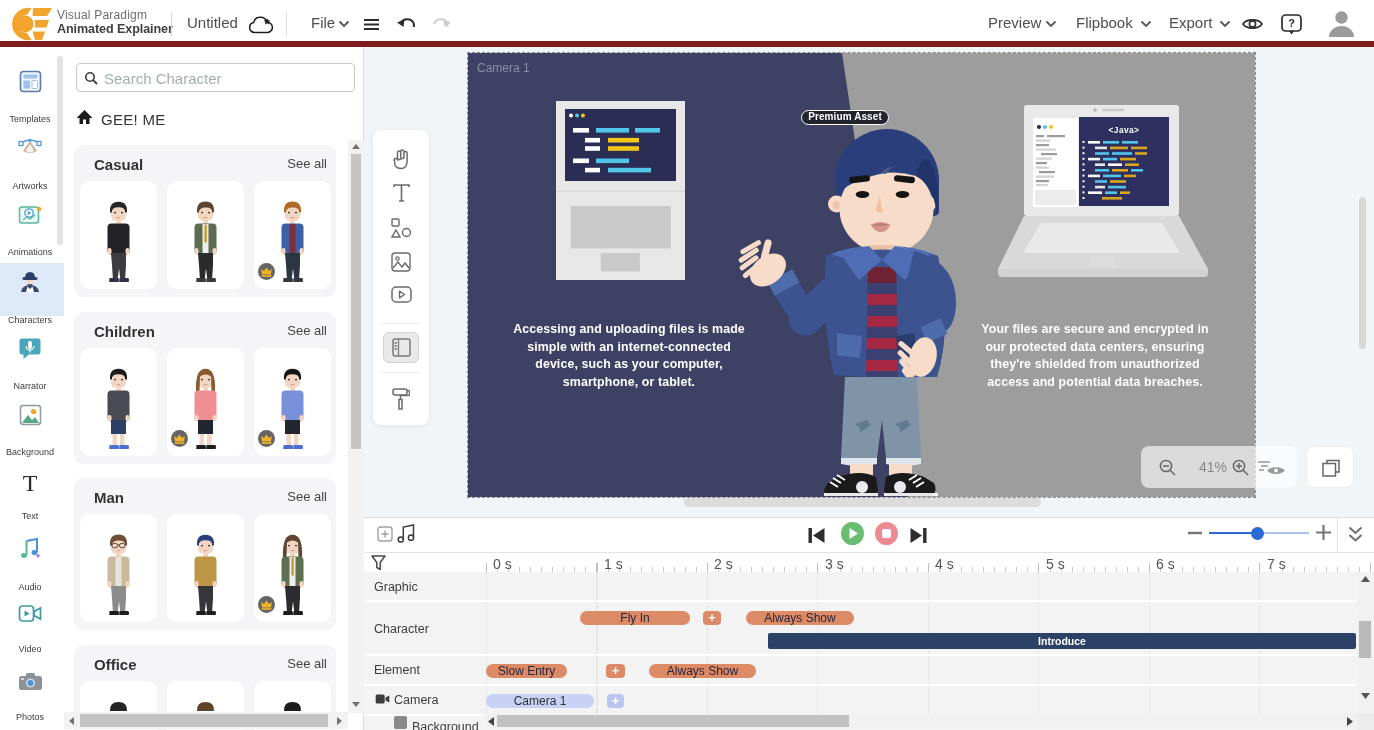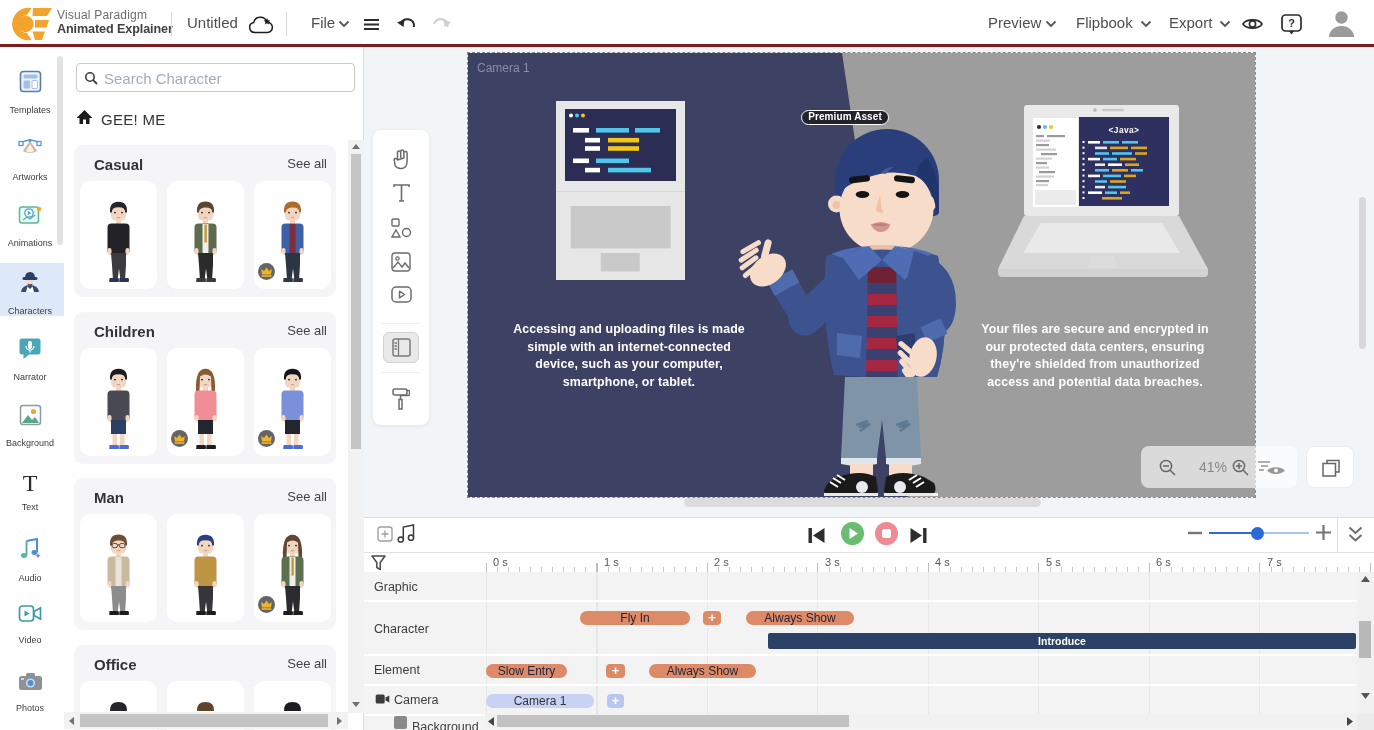--- a/index.html
+++ b/index.html
@@ -1,41 +1,41 @@
 <!DOCTYPE html>
 <html><head><meta charset="utf-8">
 <style>
 *{margin:0;padding:0;box-sizing:border-box}
 html,body{width:1374px;height:730px;overflow:hidden;background:#fff;font-family:"Liberation Sans",sans-serif}
 .abs{position:absolute}
 #page{position:relative;width:1374px;height:730px}
 
-#topbar{position:absolute;left:0;top:0;width:1374px;height:47px;background:#fff;border-bottom:3px solid #7f1d1d}
+#topbar{position:absolute;left:0;top:0;width:1374px;height:47px;background:#fff;border-bottom:6px solid #7f1d1d}
 .vdiv{position:absolute;top:12px;width:1px;height:24px;background:#d9d9d9}
 .menutx{position:absolute;font-size:15px;color:#4e4e4e}
 
 #rail{position:absolute;left:0;top:47px;width:64px;height:683px;background:#fff}
 .railitem{position:absolute;left:0;width:60px;text-align:center}
-.raillab{font-size:9px;color:#3c3c3c;margin-top:8px}
+.raillab{font-size:9px;color:#3c3c3c;margin-top:17px}
 
 #panel{position:absolute;left:64px;top:47px;width:300px;height:683px;background:#fff;border-right:1px solid #dcdcdc}
 .section{position:absolute;left:10px;width:262px;height:152px;background:#f5f5f8;border-radius:9px}
 .sechead{position:absolute;top:11px;left:20px;font-size:15px;font-weight:bold;color:#333}
 .seeall{position:absolute;top:11px;right:9px;font-size:13px;color:#444}
 .card{position:absolute;top:36px;width:77px;height:108px;background:#fff;border-radius:10px}
 .crown{position:absolute;left:4px;top:82px;width:17px;height:17px;border-radius:50%;background:rgba(80,80,80,.88)}
 
 #canvas{position:absolute;left:364px;top:47px;width:1010px;height:470px;background:#f1f5f7}
 #scene{position:absolute;left:104px;top:6px;width:787px;height:444px;background:#3d4164;outline:1px dashed #8a8a8a;overflow:hidden}
 
 #timeline{position:absolute;left:364px;top:517px;width:1010px;height:213px;background:#f3f3f3}
 .tbar{position:absolute;height:14px;background:#dd8a67;border-radius:7px;font-size:12px;color:#25253a;text-align:center;line-height:14px}
 .rowsep{position:absolute;left:0;width:1010px;height:2px;background:#fff}
 .rowlab{position:absolute;font-size:12.5px;color:#3d3d3d}
-.rlab{position:absolute;top:3px;font-size:11px;color:#555}
+.rlab{position:absolute;top:3px;font-size:14px;color:#555}
 </style></head>
 <body>
 <div id="page">
 
 <div id="topbar">
  <svg class="abs" style="left:8px;top:7px" width="52" height="34" viewBox="0 0 52 34">
   <path d="M23.5 1 A16.3 16.3 0 1 0 23.5 33 L19 26 A8.6 8.6 0 1 1 19 8 Z" fill="#f3a42c"></path>
   <circle cx="17.5" cy="17" r="8.2" fill="#f3a42c"></circle>
   <path d="M25 1 L44 1 L39 9 L24.5 9 Z" fill="#f3a42c"></path>
   <path d="M27 13 L41 13 L38.5 20.5 L27 20.5 Z" fill="#f3a42c"></path>

